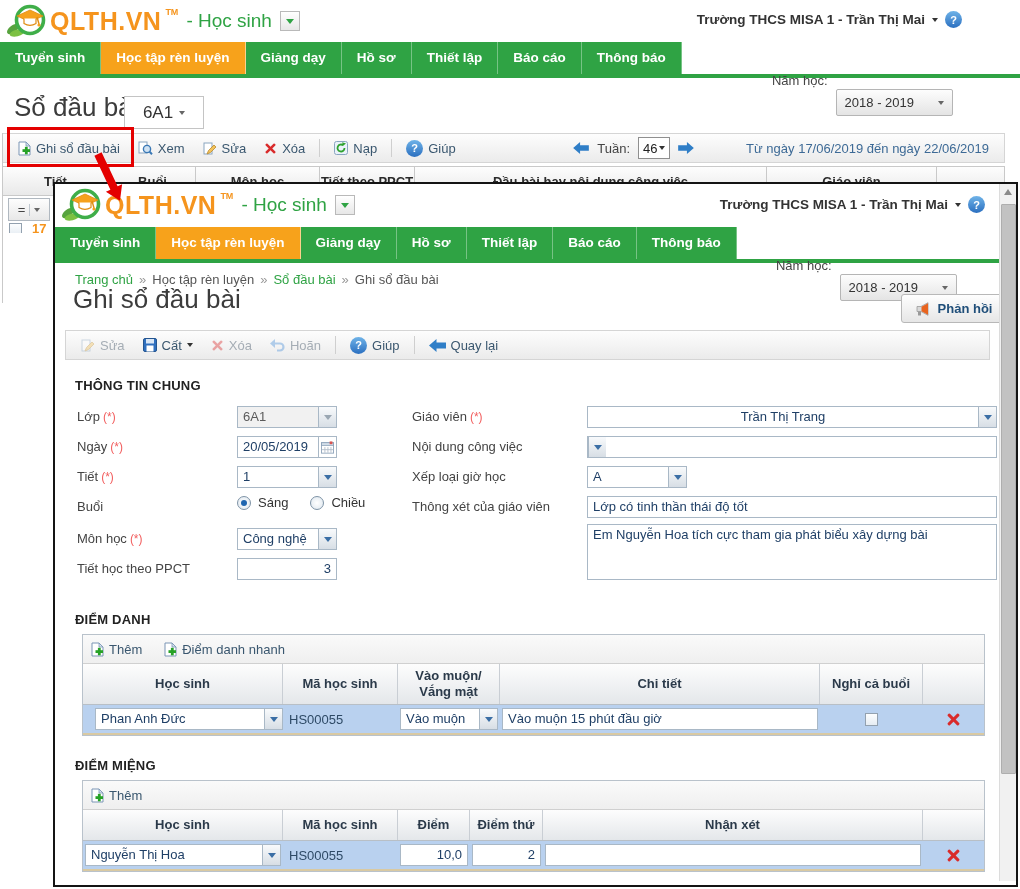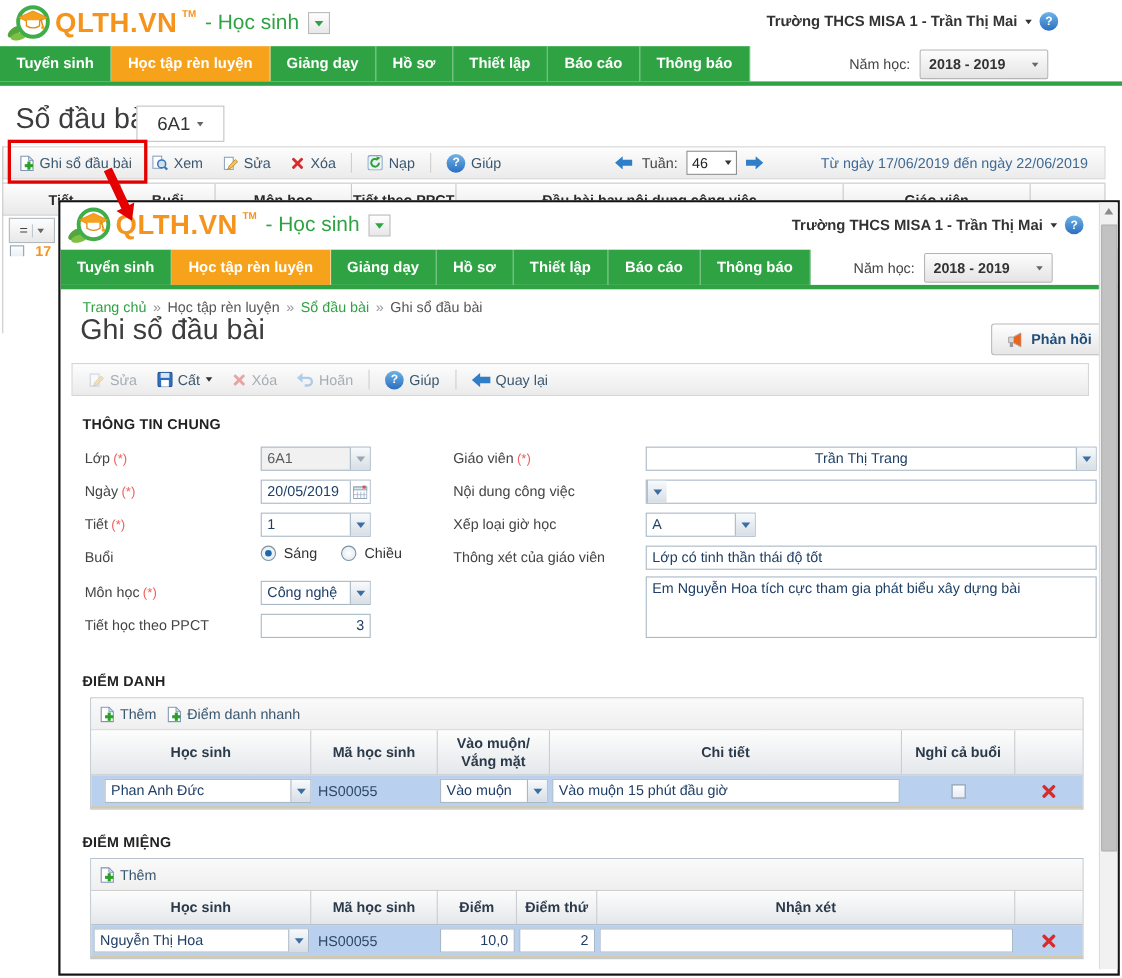--- a/index.html
+++ b/index.html
@@ -24,21 +24,21 @@
   
   .navtabs{position:absolute;left:0;height:32px;display:flex;}
   .tab{padding:0 15px;line-height:32px;background:#2fa344;color:#fff;font-weight:bold;font-size:13.5px;
     border-right:1px solid rgba(255,255,255,.35);white-space:nowrap;}
   .tab.active{background:#f7a21b;border-right-color:rgba(255,255,255,.5);}
   .nav-underline{position:absolute;left:0;right:0;height:4px;background:#2fa344;}
   .schoolyear{position:absolute;display:flex;align-items:center;gap:8px;}
   .schoolyear .lbl{color:#444;font-size:13px;}
   .sy-select{height:25px;min-width:96px;border:1px solid #b5b5b5;border-radius:2px;
     background:linear-gradient(#fdfdfd,#e4e4e4);display:flex;align-items:center;justify-content:center;
-    gap:24px;font-weight:bold;color:#333;padding:0 8px;}
+    gap:24px;font-weight:normal;color:#333;padding:0 8px;margin-top:44px;}
   
   .chev{width:0;height:0;border-left:4px solid transparent;border-right:4px solid transparent;border-top:5px solid #3a6ea5;display:inline-block;}
   .chev.green{border-top-color:#2fa344;}
   .chev.gray{border-top-color:#666;}
   .chev.dark{border-top-color:#333;border-left-width:4px;border-right-width:4px;}
   .chev.small{border-left-width:3px;border-right-width:3px;border-top-width:4px;}
 
   
   .sel{height:22px;border:1px solid #a9b8c6;background:#fff;display:flex;align-items:stretch;box-sizing:border-box;}
   .sel-text{flex:1;padding:0 5px;line-height:20px;color:#1f3f66;overflow:hidden;white-space:nowrap;}
@@ -68,40 +68,40 @@
   .tsep{width:1px;height:18px;background:#cfcfcf;margin:0 3px;}
   .xicon{position:relative;width:13px;height:13px;display:inline-block;}
   .xicon::before,.xicon::after{content:'';position:absolute;left:-1px;top:5px;width:15px;height:3px;background:#d92b2b;border-radius:1px;}
   .xicon::before{transform:rotate(45deg);}
   .xicon::after{transform:rotate(-45deg);}
   .xicon.sm{transform:scale(.85);}
 
   
   .grid{border:1px solid #b9c2cb;background:#fff;box-sizing:border-box;}
   .grid-toolbar{height:28px;background:linear-gradient(#fafafa,#efefef);border-bottom:1px solid #d0d0d0;
-    display:flex;align-items:center;padding:0 8px;gap:10px;}
+    display:flex;align-items:center;padding:0 8px;gap:22px;}
   .gbtn{display:flex;align-items:center;gap:5px;color:#3a576f;}
   .ghead{display:flex;border-bottom:1px solid #b8bfc6;background:linear-gradient(#fdfdfd,#e4e7ea);}
   .gh{border-right:1px solid #c9ced4;display:flex;align-items:center;justify-content:center;
     font-weight:bold;color:#2b3a4a;text-align:center;white-space:pre-line;line-height:1.25;box-sizing:border-box;}
   .gh:last-child{border-right:none;}
   .grow{display:flex;background:#b9d1ef;border-bottom:2px solid #d9c9a2;align-items:center;}
   .gcell{box-sizing:border-box;display:flex;align-items:center;}
   .gtext{padding-left:6px;color:#2e4a66;}
 
   
   .bg-title{font-size:26px;color:#3c3c3c;}
   .class-select{width:78px;height:31px;border:1px solid #c4c4c4;background:#fff;display:flex;
     align-items:center;justify-content:center;gap:6px;font-size:17px;color:#333;}
   .red-rect{position:absolute;left:7px;top:127px;width:121px;height:34px;border:3px solid #e40000;z-index:3;pointer-events:none;}
   .bg-ghead{position:absolute;display:flex;height:28px;background:linear-gradient(#fdfdfd,#e9e9e9);
     border-top:1px solid #c9c9c9;border-bottom:1px solid #c9c9c9;}
   .bg-gh{border-right:1px solid #c9c9c9;display:flex;align-items:center;justify-content:center;
     font-weight:bold;color:#2b2b2b;box-sizing:border-box;}
-  .week-select{width:46px;height:22px;border:1px solid #8f8f8f;background:#fff;display:flex;align-items:center;
+  .week-select{width:32px;height:22px;border:1px solid #8f8f8f;background:#fff;display:flex;align-items:center;
     justify-content:space-between;padding:0 4px;box-sizing:border-box;color:#222;}
   .red-arrow{position:absolute;left:84px;top:152px;z-index:4;}
 
   
   .fgwin{position:absolute;left:53px;top:182px;width:961px;height:701px;border:2px solid #141414;
     background:#fff;z-index:2;overflow:hidden;}
   .breadcrumb{position:absolute;left:20px;top:88px;display:flex;gap:6px;font-size:13px;align-items:center;}
   .bc-green{color:#2fa344;}
   .bc-dark{color:#555;}
   .bc-sep{color:#999;}

